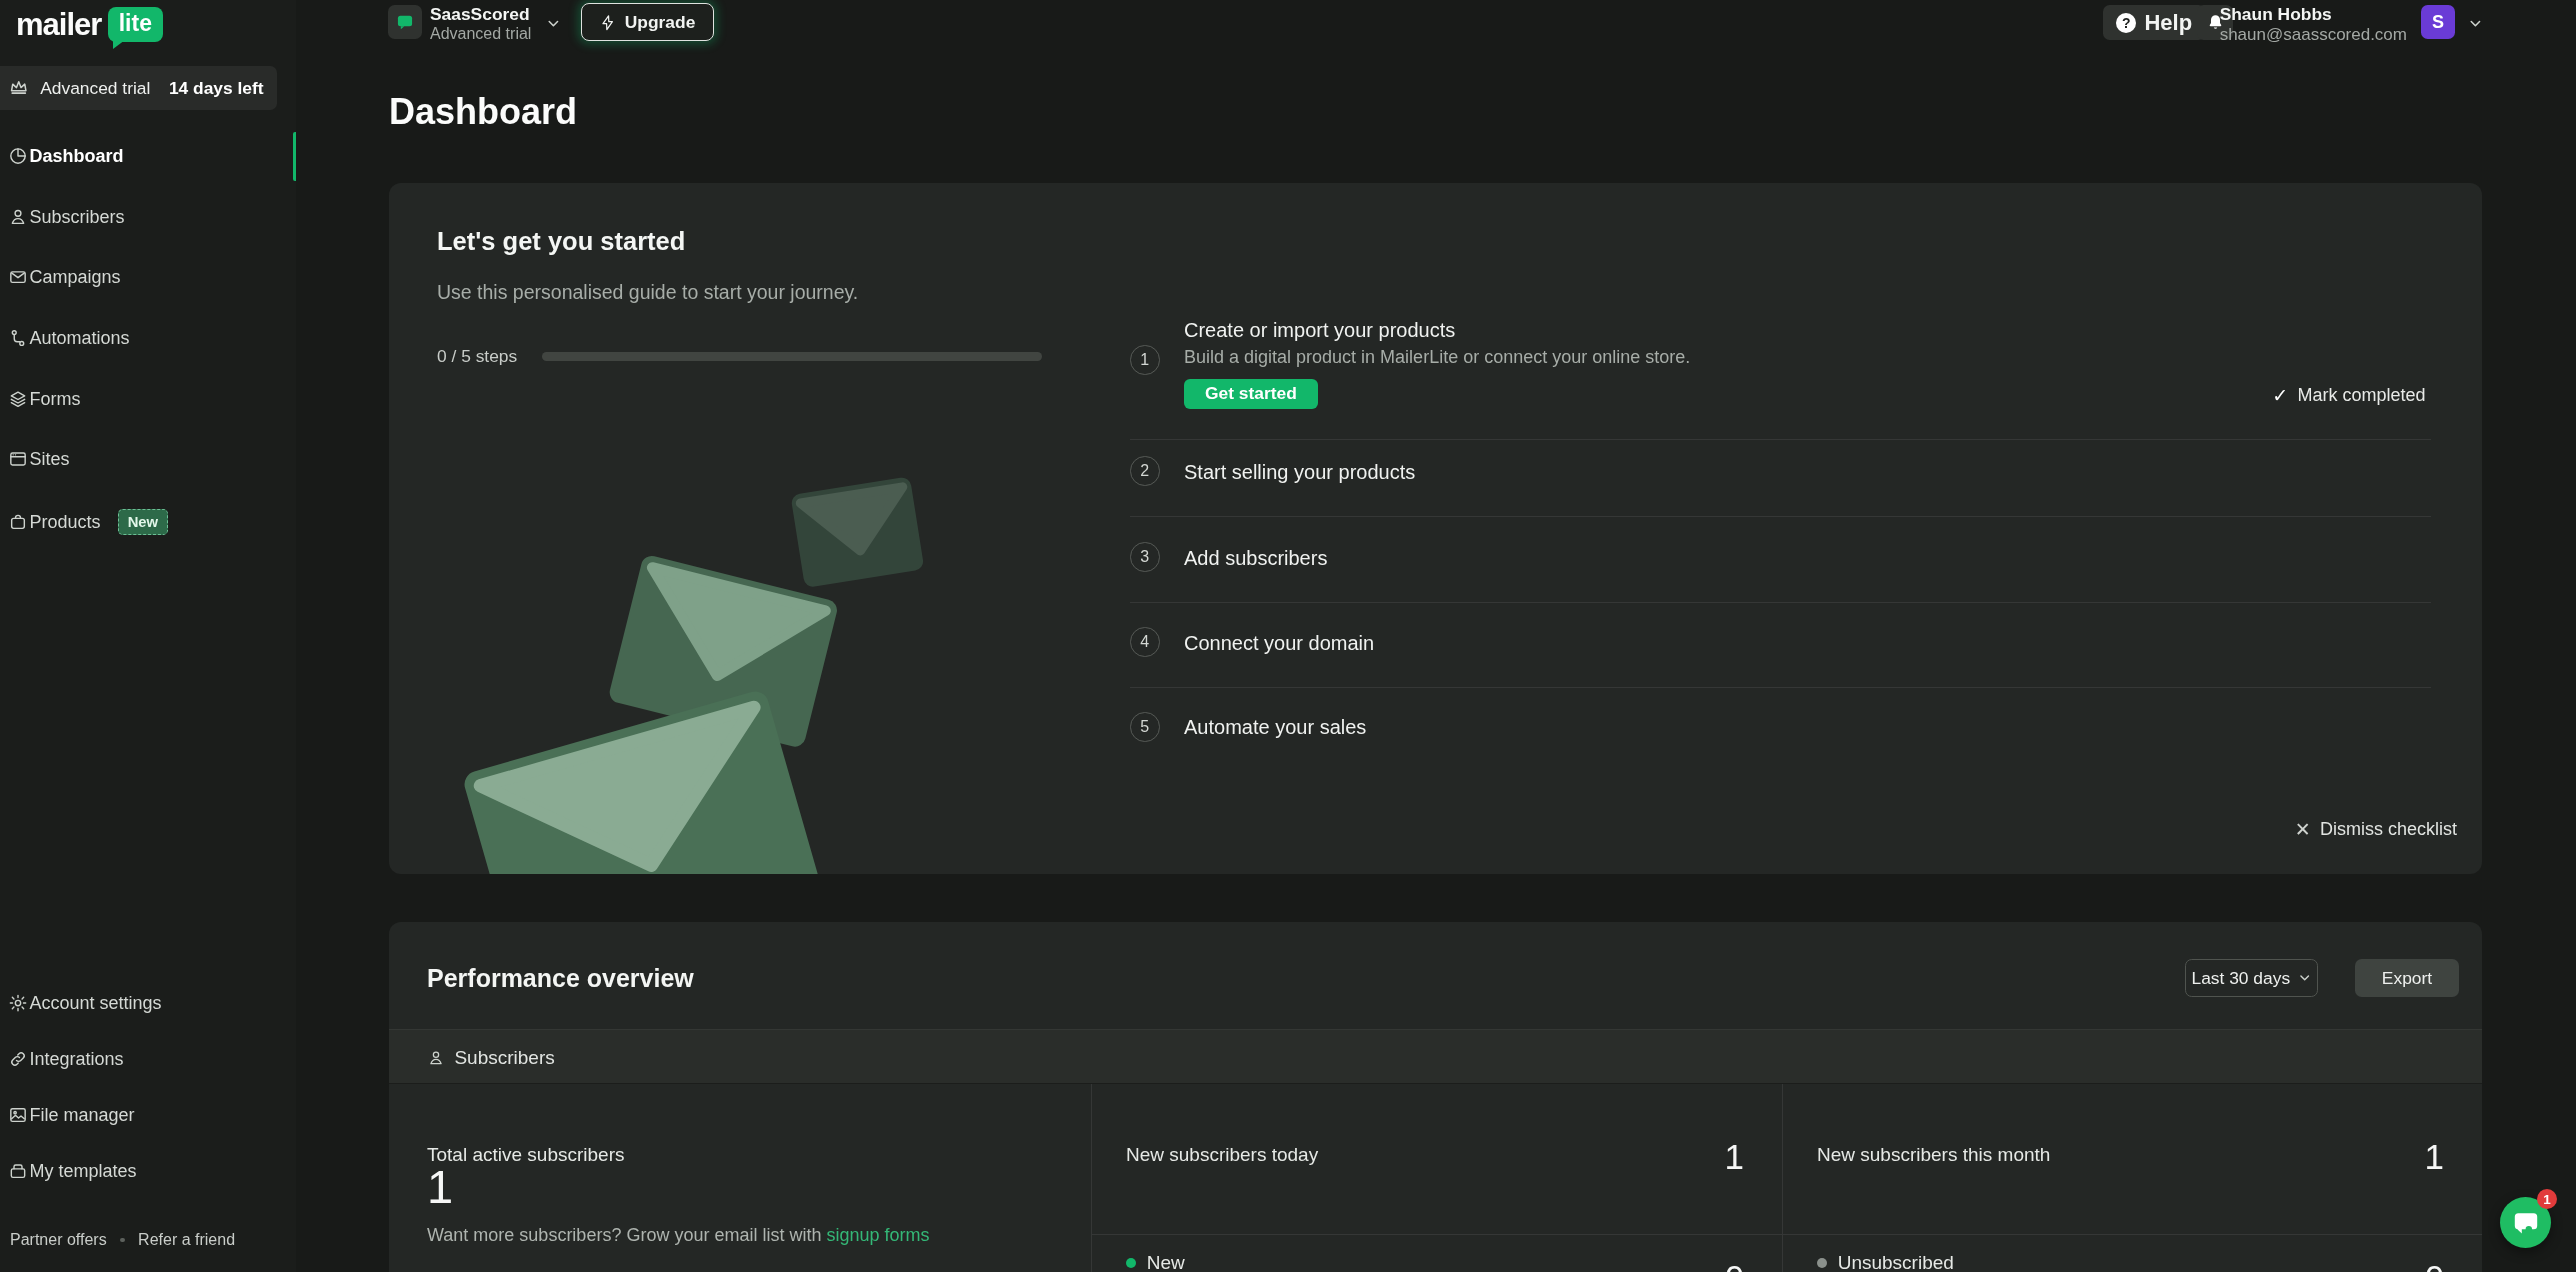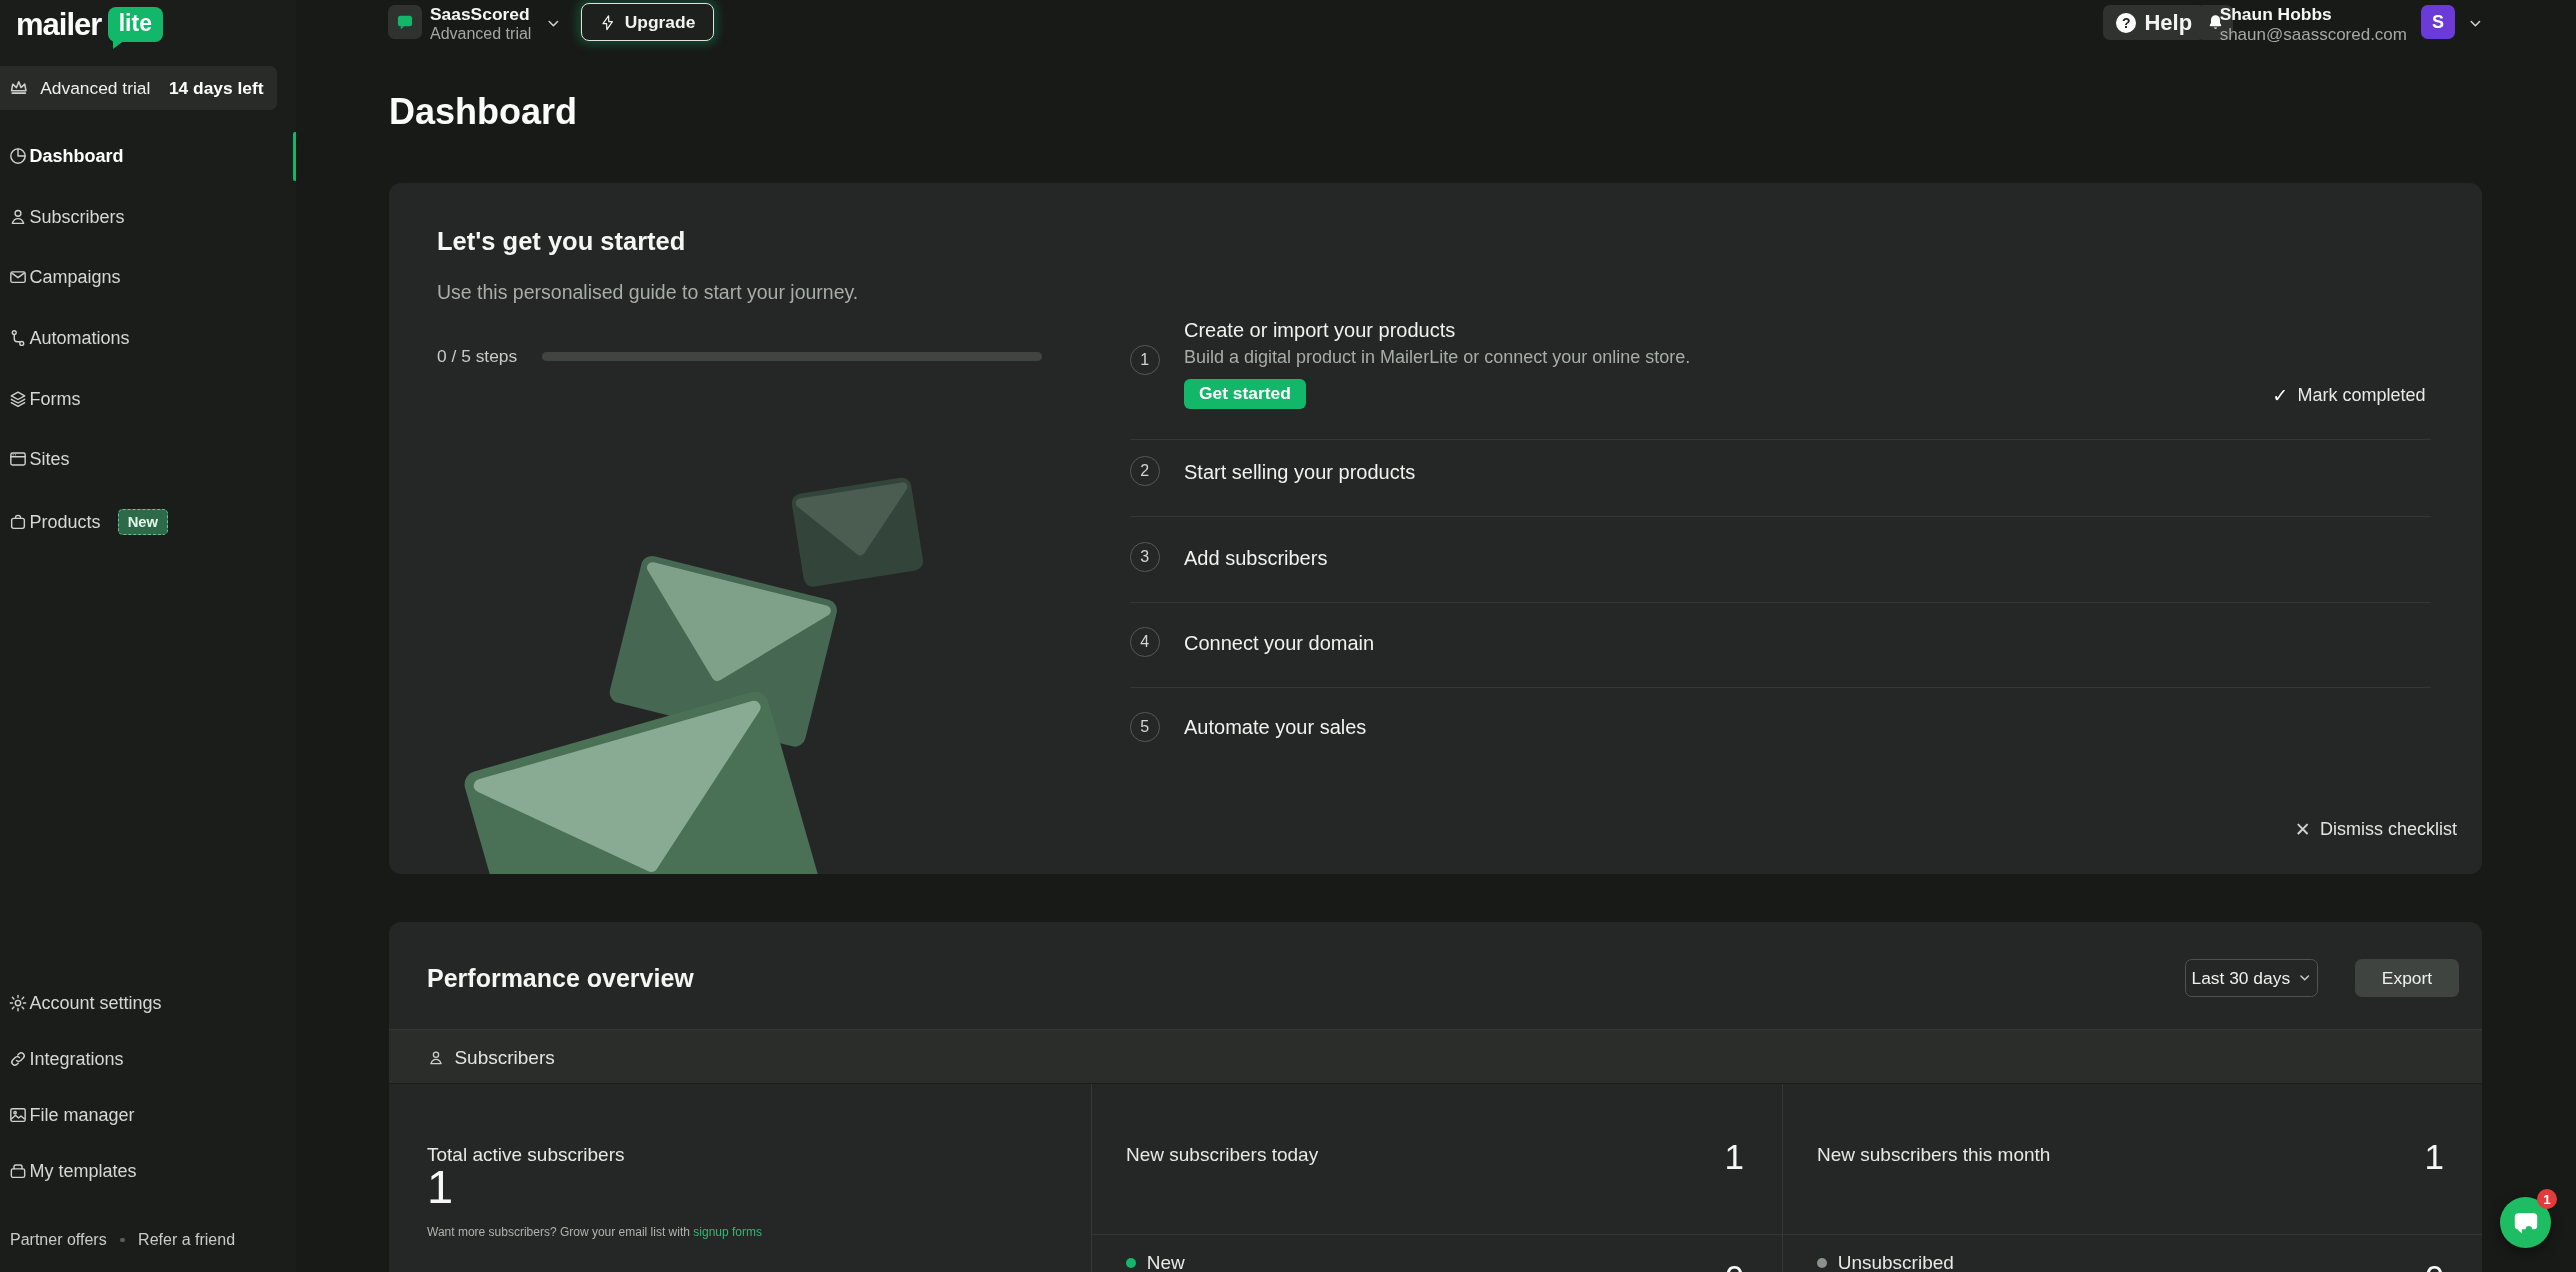--- a/index.html
+++ b/index.html
@@ -75,21 +75,21 @@
   .progress-track { position:absolute; left:153px; top:169px; width:500px; height:8.7px; border-radius:4.7px; background:#414541; }
   .progress-fill { height:8.7px; border-radius:4.7px; background:#12b76a; width:0; }
 
   .envelopes { position:absolute; left:37px; top:262px; }
 
   .steps { position:absolute; left:741px; right:51px; top:0; height:100%; }
   .step-circle { position:absolute; width:29.5px; height:29.5px; border-radius:50%; border:1.3px solid #565a56;
     color:#d3d7d3; font-size:16px; display:flex; align-items:center; justify-content:center; }
   .step-title { position:absolute; left:54px; font-size:20px; font-weight:500; color:#f0f2f0; cursor:pointer;text-align:center; }
   .step-desc { position:absolute; left:54px; font-size:18px; color:#a7ada8; }
-  .get-started { position:absolute; left:54px; top:196px; height:29.5px; padding:0 15px; background:#12b76a;
+  .get-started { position:absolute; left:54px; top:196px; height:29.5px; padding:0 21px; background:#12b76a;
     border:none; border-radius:6px; color:#ffffff; font-size:17.4px; font-weight:600; font-family:inherit; cursor:pointer; }
   .mark-completed { position:absolute; right:5.4px; top:201px; display:flex; align-items:center; gap:9.4px;
     font-size:18px; color:#e8eae8; cursor:pointer; }
   .check-glyph { font-size:19px; color:#ffffff; }
   .step-divider { position:absolute; left:0; right:0; height:0.7px; background:rgba(255,255,255,.08); }
   .dismiss { position:absolute; right:25px; top:635px; display:flex; align-items:center; gap:9.4px;
     font-size:18px; color:#e2e5e2; cursor:pointer; }
   .x-glyph { font-size:19px; color:#cfd3cf; }
 
   
@@ -108,21 +108,21 @@
   .tab-label { font-size:19px; color:#e2e5e2; }
   .stats { position:absolute; left:0; right:0; top:162px; bottom:0; display:flex; }
   .stat-col { position:relative; height:100%; }
   .stat-col.c1 { width:702px; }
   .stat-col.c2 { width:691px; border-left:0.7px solid rgba(255,255,255,.08); }
   .stat-col.c3 { width:700px; border-left:0.7px solid rgba(255,255,255,.08); }
   .stat-label { position:absolute; left:38px; top:60px; font-size:19px; color:#e6e9e6; }
   .stat-label.c2l, .stat-label.c3l { left:34px; }
   .stat-big-left { position:absolute; left:38px; top:79px; font-size:47px; font-weight:500; color:#f6f7f6; line-height:47px; }
   .stat-big-right { position:absolute; right:38px; top:55px; font-size:35px; font-weight:500; color:#f6f7f6; line-height:35px; }
-  .promo { position:absolute; left:38px; top:141px; font-size:12px; color:#aeb4af; }
+  .promo { position:absolute; left:38px; top:141px; font-size:18px; color:#aeb4af; }
   .promo a { color:#34b877; text-decoration:none; cursor:pointer; }
   .sub-divider { position:absolute; left:0; right:0; top:150px; height:0.7px; background:rgba(255,255,255,.08); }
   .sub-row-label { position:absolute; left:34px; top:168px; display:flex; align-items:center; gap:10.7px;
     font-size:19px; color:#e6e9e6; }
   .dot { width:10px; height:10px; border-radius:50%; }
   .dot.green { background:#12b76a; }
   .dot.gray { background:#8b918c; }
   .sub-row-value { position:absolute; right:38px; top:176px; font-size:34px; font-weight:500; color:#f6f7f6; line-height:34px; }
 
   

